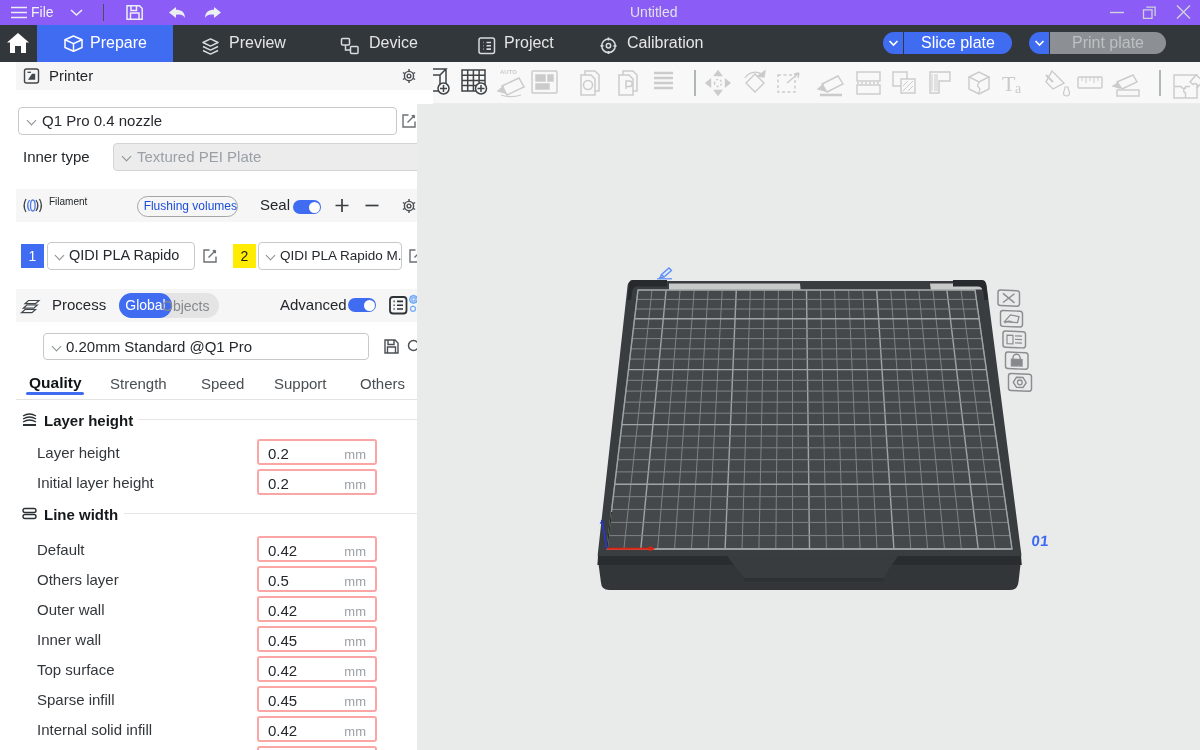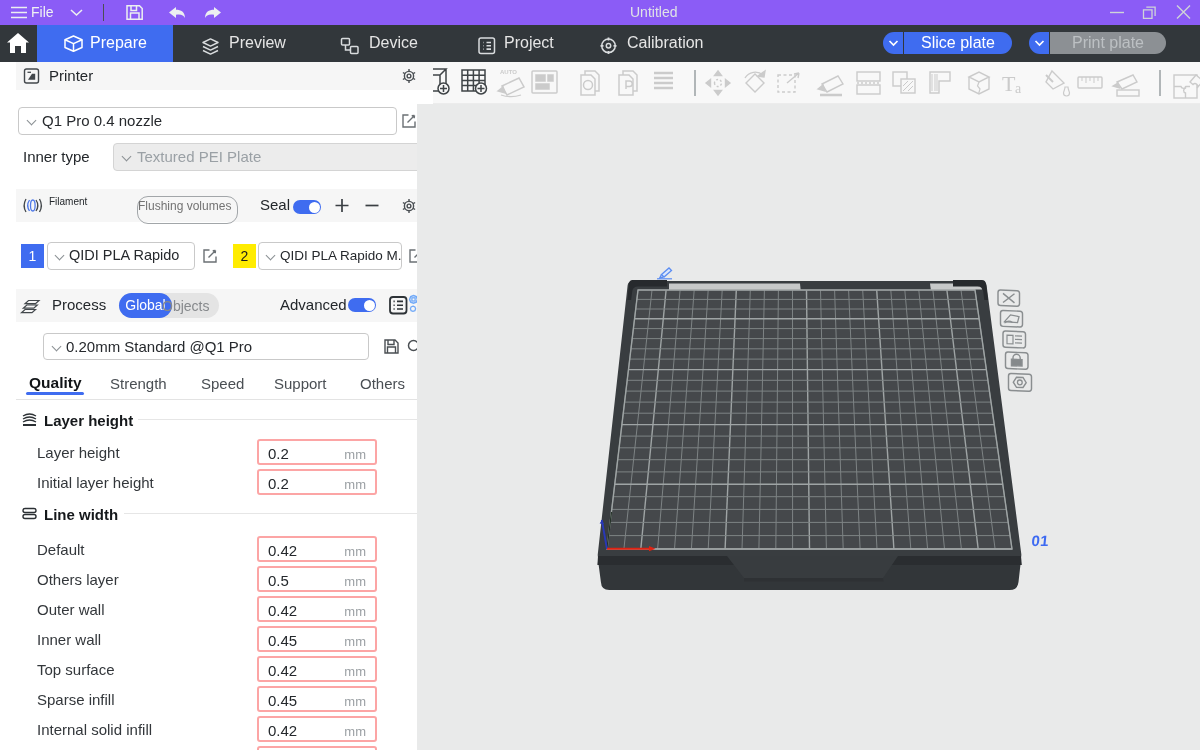--- a/index.html
+++ b/index.html
@@ -216,21 +216,21 @@
         <path d="M326 10v13M319.5 16.5h13"></path>
         <path d="M349.5 16.5h13"></path>
       </g>
       <g fill="none" stroke="#4a4f53" stroke-width="1.4">
         <circle cx="393" cy="17" r="4.6"></circle>
         <circle cx="393" cy="17" r="1.9"></circle>
         <path d="M393 9.9v2.2M393 21.9v2.2M386.9 13.5l1.9 1.1M397.2 19.4l1.9 1.1M386.9 20.5l1.9-1.1M397.2 14.6l1.9-1.1"></path>
       </g>
     </svg>
     <span class="abs" style="left:33px;top:134px;font-size:10px;font-weight:500;color:#23272b;">Filament</span>
-    <div class="abs" style="left:121px;top:134px;width:101px;height:28px;border:1px solid #a2a6a9;border-radius:11px;font-size:12px;color:#737373;text-align:left;line-height:19px;">Flushing volumes</div>
+    <div class="abs" style="left:121px;top:134px;width:101px;height:21px;border:1px solid #a2a6a9;border-radius:11px;font-size:12px;color:#1d4ed8;text-align:right;line-height:19px;">Flushing volumes</div>
     <span class="abs" style="left:244px;top:134px;font-size:15px;color:#23272b;">Seal</span>
     <div class="toggle" style="left:277px;top:138px;">
         <i></i>
       </div>
 
     <div class="abs" style="left:5px;top:182px;width:23px;height:24px;background:#3f6cf0;color:#fff;font-size:14px;text-align:center;line-height:24px;">1</div>
     <div class="combo" style="left:31px;top:180px;width:148px;height:28px;"></div>
     <div class="chev" style="left:40px;top:190px;"></div>
     <span class="abs" style="left:53px;top:185px;font-size:14.5px;color:#26292d;">QIDI PLA Rapido</span>
     <svg class="abs" style="left:186px;top:186px" width="16" height="16" viewBox="0 0 16 16">

